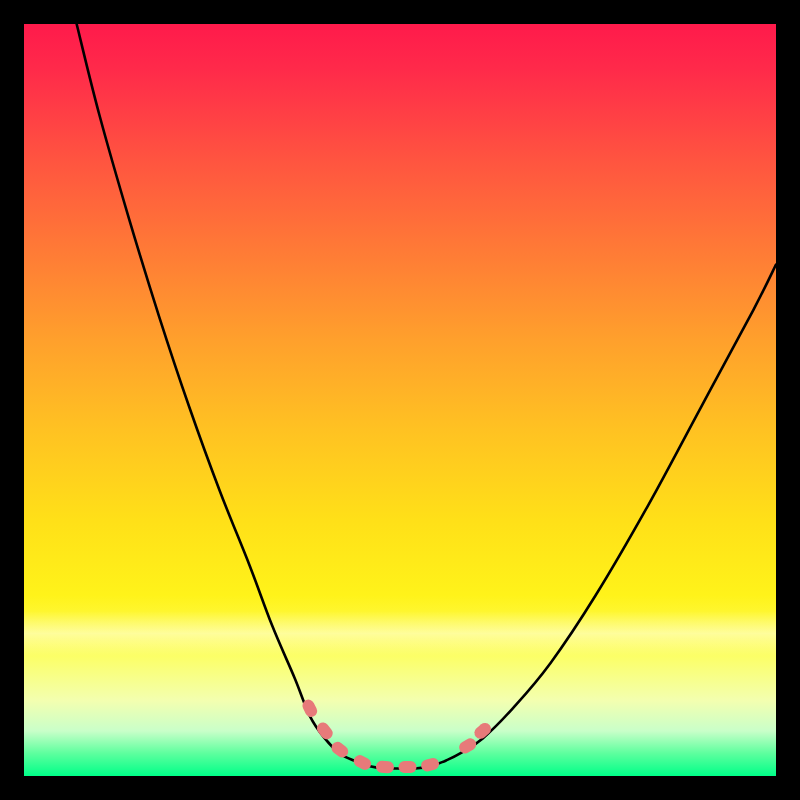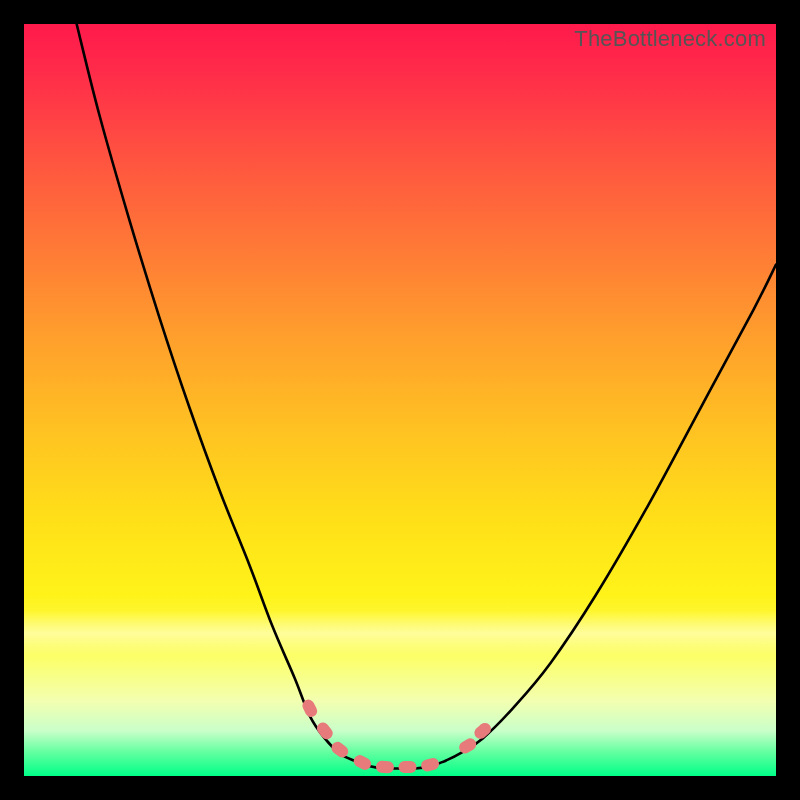--- a/index.html
+++ b/index.html
@@ -93,15 +93,14 @@
           <rect x="-9" y="-6" width="18" height="12" rx="6" ry="6" fill="#e77a7a" stroke="#d05858" stroke-width="0" transform="translate(315.84 725.68) rotate(36.869897645844105)"></rect>
           <rect x="-9" y="-6" width="18" height="12" rx="6" ry="6" fill="#e77a7a" stroke="#d05858" stroke-width="0" transform="translate(338.40000000000003 738.4639999999999) rotate(26.565051177077905)"></rect>
           <rect x="-9" y="-6" width="18" height="12" rx="6" ry="6" fill="#e77a7a" stroke="#d05858" stroke-width="0" transform="translate(360.96 742.976) rotate(4.289153328818968)"></rect>
           <rect x="-9" y="-6" width="18" height="12" rx="6" ry="6" fill="#e77a7a" stroke="#d05858" stroke-width="0" transform="translate(383.52 742.976) rotate(0)"></rect>
           <rect x="-9" y="-6" width="18" height="12" rx="6" ry="6" fill="#e77a7a" stroke="#d05858" stroke-width="0" transform="translate(406.08000000000004 740.72) rotate(-14.036243467926427)"></rect>
           <rect x="-9" y="-6" width="18" height="12" rx="6" ry="6" fill="#e77a7a" stroke="#d05858" stroke-width="0" transform="translate(443.67999999999995 721.92) rotate(-30.963756532073653)"></rect>
           <rect x="-9" y="-6" width="18" height="12" rx="6" ry="6" fill="#e77a7a" stroke="#d05858" stroke-width="0" transform="translate(458.71999999999997 706.88) rotate(-40.60129464500445)"></rect>
         </g>
     </svg>
 
-    <div class="watermark">TheBottleneck.com</div>
   </div>
 </div>
 
 </body></html>

